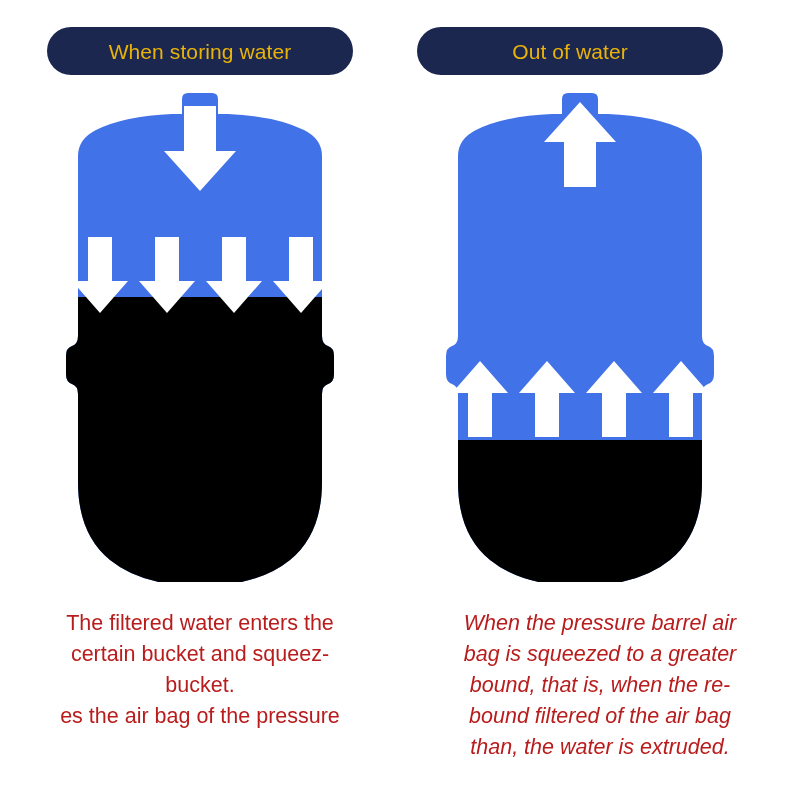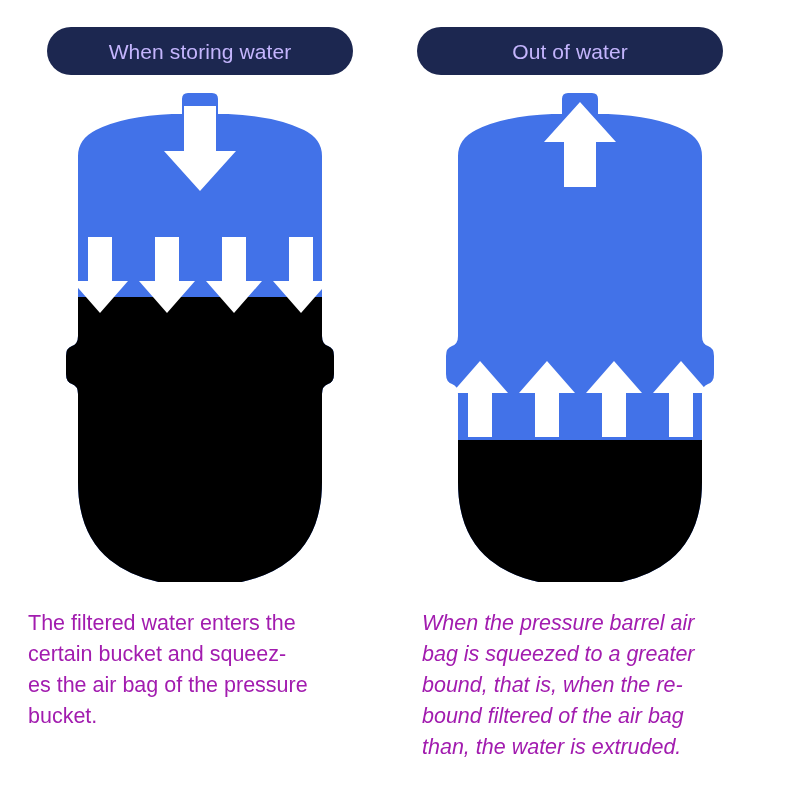--- a/index.html
+++ b/index.html
@@ -45,21 +45,21 @@
     display: flex;
     align-items: center;
     justify-content: center;
     box-sizing: border-box;
   }
   .panel-right .pill {
     left: 17px;
     width: 306px;
   }
   .pill-label {
-    color: #c4b5fd;
+    color: #eab308;
     font-size: 21px;
     font-weight: 400;
     letter-spacing: 0.1px;
     line-height: 1;
     white-space: nowrap;
   }
 
   
   .tank-wrap {
     position: absolute;
@@ -72,22 +72,22 @@
     display: block;
     width: 400px;
     height: 490px;
   }
 
   
   .caption {
     position: absolute;
     left: 28px;
     width: 344px;
-    text-align: left;
-    color: #a21caf;
+    text-align: center;
+    color: #b91c1c;
     font-size: 21.5px;
     line-height: 31px;
     font-weight: 400;
   }
   .panel-left  .caption { top: 608px; }
   .panel-right .caption { top: 608px; left: 22px; width: 356px; font-style: italic; }
   .caption-line { display: block; white-space: nowrap; }
 </style>
 </head>
 <body>
@@ -154,22 +154,22 @@
           <path d="M 155,145 h 24 v 44 h 16 l -28,32 l -28,-32 h 16 z" fill="#ffffff"></path>
           <path d="M 222,145 h 24 v 44 h 16 l -28,32 l -28,-32 h 16 z" fill="#ffffff"></path>
           <path d="M 289,145 h 24 v 44 h 16 l -28,32 l -28,-32 h 16 z" fill="#ffffff"></path>
         </g>
       </svg>
     </div>
 
     <div class="caption">
       <span class="caption-line">The filtered water enters the</span>
       <span class="caption-line">certain bucket and squeez-</span>
+      <span class="caption-line">bucket.</span>
       <span class="caption-line">es the air bag of the pressure</span>
-      <span class="caption-line">bucket.</span>
     </div>
 
   </div>
 
   <div class="panel panel-right">
 
     <div class="pill">
       <span class="pill-label">Out of water</span>
     </div>
 

